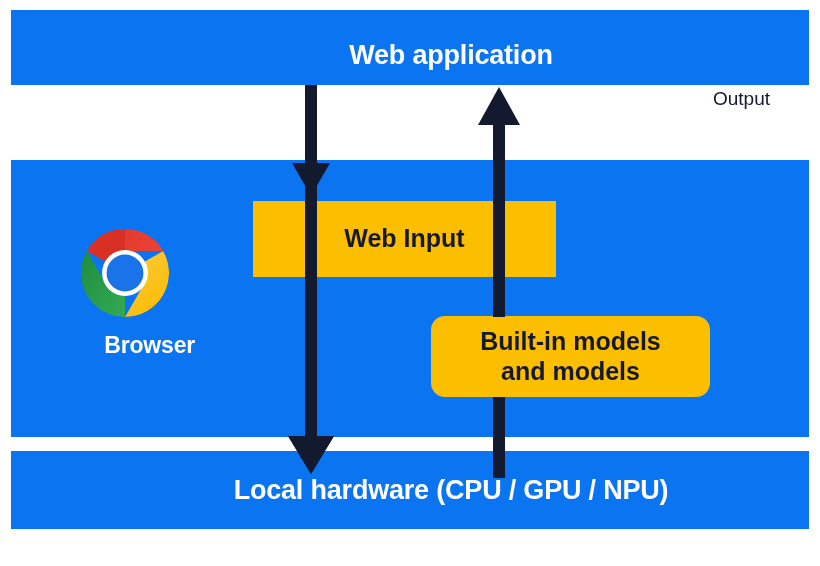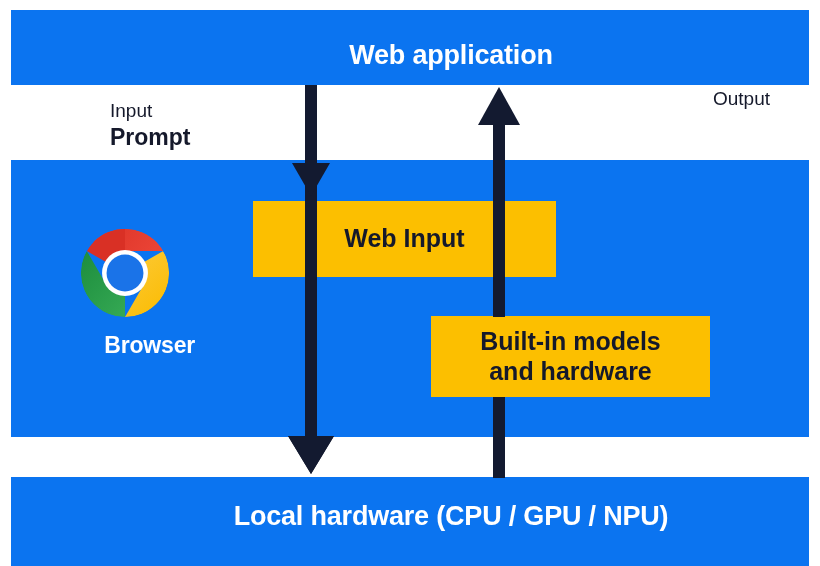--- a/index.html
+++ b/index.html
@@ -27,22 +27,22 @@
   }
   #band-web-application {
     top: 10px;
     height: 75px;
   }
   #band-browser {
     top: 160px;
     height: 277px;
   }
   #band-local-hardware {
-    top: 477px;
-    height: 90px;
+    top: 451px;
+    height: 78px;
   }
 
   .band-title {
     position: absolute;
     left: 0;
     width: 100%;
     text-align: center;
     color: #ffffff;
     font-size: 27px;
     font-weight: bold;
@@ -96,20 +96,21 @@
     font-size: 25px;
     z-index: 5;
   }
   #box-builtin-models {
     left: 431px;
     top: 316px;
     width: 279px;
     height: 81px;
     font-size: 25px;
     z-index: 5;
+    border-radius: 14px;
   }
 
   
   .arrow-svg {
     position: absolute;
     left: 0;
     top: 0;
     width: 820px;
     height: 566px;
     pointer-events: none;
@@ -212,36 +213,32 @@
     <div id="browser-label">Browser</div>
   </div>
 
   <div class="yellow-box" id="box-web-apis">
     <span>Web Input</span>
   </div>
 
   <div class="yellow-box" id="box-builtin-models">
     <span>
       <span>Built-in models</span><br>
-      <span>and hardware</span>
+      <span>and models</span>
     </span>
   </div>
 
   <svg class="arrow-svg" id="arrow-layer-over" viewBox="0 0 820 566">
 
     <rect x="305" y="196" width="12" height="244" fill="#131A30"></rect>
     <polygon points="311,474 288,436 334,436" fill="#131A30"></polygon>
 
     <rect x="493" y="125" width="12" height="192" fill="#131A30"></rect>
 
     <rect x="493" y="397" width="12" height="81" fill="#131A30"></rect>
   </svg>
 
-  <div class="annotation" id="annotation-input">
-    <span class="anno-small">Input</span>
-    <span class="anno-strong">Prompt</span>
-  </div>
 
   <div class="annotation" id="annotation-output">
     <span class="anno-small">Output</span>
   </div>
 
 </div>
 
 </body></html>

